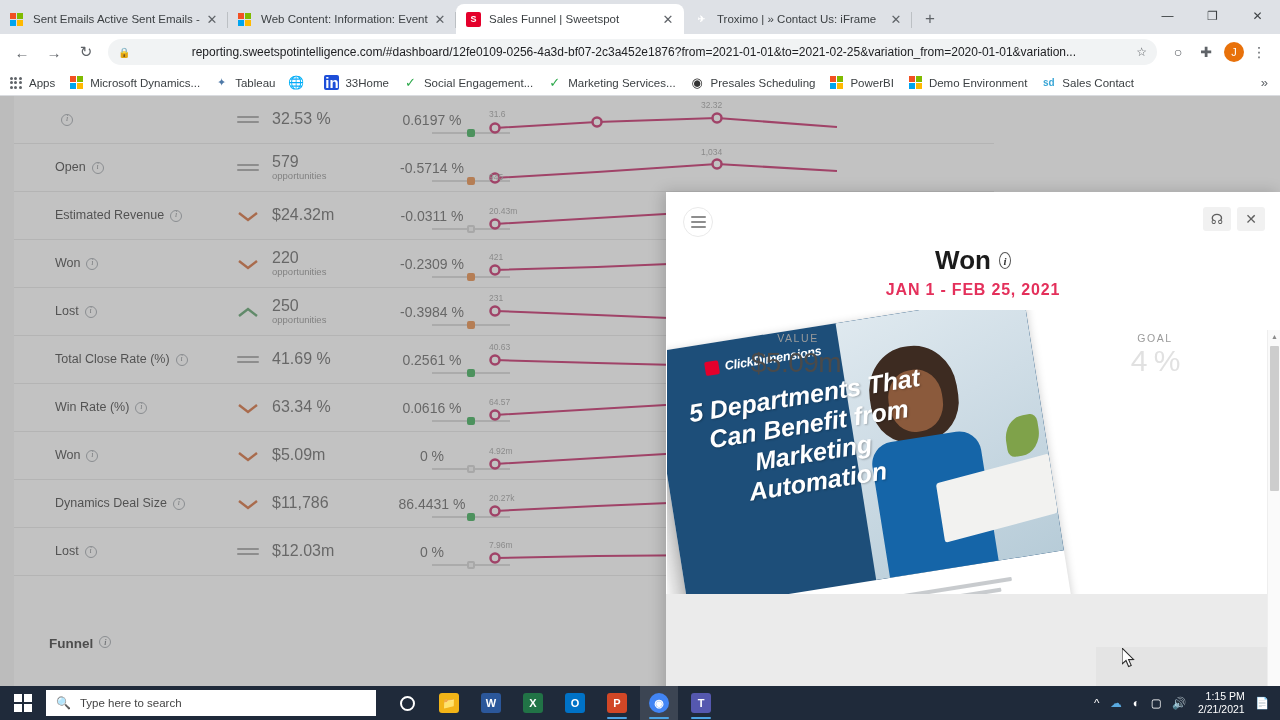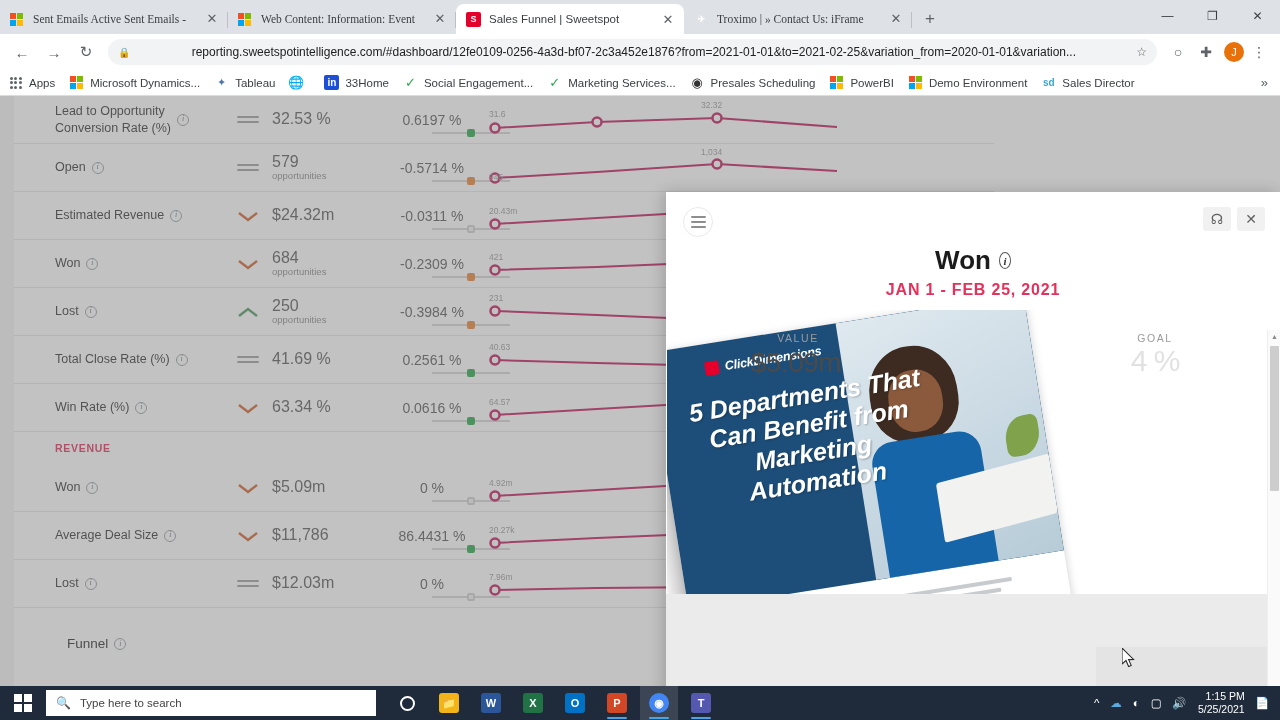--- a/index.html
+++ b/index.html
@@ -20,21 +20,21 @@
   }
   .tab {
     position: relative;
     height: 30px; width: 228px;
     display: flex; align-items: center;
     padding: 0 8px 0 10px;
     font-size: 11.5px; color: #3c4043;
     border-radius: 8px 8px 0 0;
     flex: 0 0 auto;
   }
-  .tab.inactive { background: #dee1e6; font-family: Liberation Serif, serif; }
+  .tab.inactive { background: #dee1e6; }
   .tab.inactive:after {
     content: ""; position: absolute; right: 0; top: 8px;
     width: 1px; height: 16px; background: #bcc0c4;
   }
   .tab.active { background: #fff; }
   .tab .favicon {
     width: 15px; height: 15px; flex: 0 0 15px; margin-right: 8px;
     border-radius: 2px;
     display: flex; align-items: center; justify-content: center;
     font-size: 9px; font-weight: bold; color: #fff;
@@ -185,23 +185,23 @@
     position:absolute; font-size:8.5px; color:#9a9a9a; white-space:nowrap;
   }
 
   .kpi-section {
     height:32px; display:flex; align-items:center;
     padding-left:41px;
     font-size:10.5px; font-weight:bold; letter-spacing:0.7px;
     color:#e4305b;
   }
   .funnel-head {
-    position:absolute; left:67px; top:540px;
-    font-size:13.5px; font-weight:normal; color:#2b2b2b;
-    display:flex; align-items:center;
+    position:absolute; left:49px; top:540px;
+    font-size:13.5px; font-weight:bold; color:#2b2b2b;
+    display:flex; 
   }
   .lead-head {
     position:absolute; left:672px; top:540px;
     font-size:13.5px; font-weight:bold; color:#2b2b2b;
     display:flex; align-items:center;
   }
 
   .bottom-strip {
     position:absolute; left:14px; top:576px; width:780px; height:14px; background:#fff;
   }
@@ -473,21 +473,21 @@
     </div>
     <div class="bm">
       <span class="bmico" style="color:#4e79a7">✦</span>
       <span>Tableau</span>
     </div>
     <div class="bm">
       <span class="bmico" style="color:#1b7f5f;font-size:13px">🌐</span>
       <span></span>
     </div>
     <div class="bm">
-      <span class="bmico" style="background:#1d4ed8;color:#fff;border-radius:2px;font-size:10px;font-weight:bold">in</span>
+      <span class="bmico" style="background:#1d4ed8;color:#fff;border-radius:2px;font-size:15px;font-weight:bold">in</span>
       <span>33Home</span>
     </div>
     <div class="bm">
       <span class="bmico" style="color:#2ba84a;font-size:13px">✓</span>
       <span>Social Engagement...</span>
     </div>
     <div class="bm">
       <span class="bmico" style="color:#2ba84a;font-size:13px">✓</span>
       <span>Marketing Services...</span>
     </div>
@@ -508,34 +508,33 @@
       <span class="bmico fav-ms" style="position:relative">
           <i style="position:absolute;width:6px;height:6px;background:#f25022;left:1px;top:1px"></i>
           <i style="position:absolute;width:6px;height:6px;background:#7fba00;left:8px;top:1px"></i>
           <i style="position:absolute;width:6px;height:6px;background:#00a4ef;left:1px;top:8px"></i>
           <i style="position:absolute;width:6px;height:6px;background:#ffb900;left:8px;top:8px"></i>
         </span>
       <span>Demo Environment</span>
     </div>
     <div class="bm">
       <span class="bmico" style="color:#3aa6d6;font-size:10px;font-weight:bold">sd</span>
-      <span>Sales Director</span>
+      <span>Sales Contact</span>
     </div>
     <div class="chevbm">»</div>
   </div>
 
   <div class="page">
     <div class="dashboard">
       <div class="leftrail"></div>
 
       <div class="kpi-table">
 
         <div class="kpi-row">
           <div class="kpi-label">
-            <span class="lbl-text">Lead to Opportunity<br>Conversion Rate (%)</span>
             <span class="info-i">i</span>
           </div>
           <div class="kpi-trend">
             <span class="flatline">
                 <span></span>
                 <span></span>
               </span>
           </div>
           <div class="kpi-value">
             <span>32.53 %</span>
@@ -622,21 +621,21 @@
             <span class="info-i">i</span>
           </div>
           <div class="kpi-trend">
             <span class="chev">
                 <svg width="22" height="12">
                   <polyline points="2,3 11,10 20,3" fill="none" stroke="#d2622a" stroke-width="2.4"></polyline>
                 </svg>
               </span>
           </div>
           <div class="kpi-value">
-            <span>684</span>
+            <span>220</span>
             <span class="unit">opportunities</span>
           </div>
           <div class="kpi-delta">
             <span class="dval">-0.2309 %</span>
             <span class="dbar"><span class="track"></span><span class="knob neg" style="left:35px"></span></span>
           </div>
           <div class="kpi-spark">
             <svg width="460" height="48" viewBox="0 0 460 48">
                 <polyline points="8,30 110,27 230,22 350,28" fill="none" stroke="#c2185b" stroke-width="2"></polyline>
                 <circle cx="8" cy="30" r="4.5" fill="#fff" stroke="#c2185b" stroke-width="2.5"></circle>
@@ -730,21 +729,20 @@
             <svg width="460" height="48" viewBox="0 0 460 48">
                 <polyline points="8,31 110,25 230,18 350,26" fill="none" stroke="#c2185b" stroke-width="2"></polyline>
                 <circle cx="8" cy="31" r="4.5" fill="#fff" stroke="#c2185b" stroke-width="2.5"></circle>
                 <circle cx="230" cy="18" r="4.5" fill="#fff" stroke="#c2185b" stroke-width="2.5"></circle>
               </svg>
             <span class="spark-lbl" style="left:2px;top:13px">64.57</span>
             <span class="spark-lbl" style="left:218px;top:1px">73.58</span>
           </div>
         </div>
 
-        <div class="kpi-section">REVENUE</div>
 
         <div class="kpi-row">
           <div class="kpi-label">
             <span class="lbl-text">Won</span>
             <span class="info-i">i</span>
           </div>
           <div class="kpi-trend">
             <span class="chev">
                 <svg width="22" height="12">
                   <polyline points="2,3 11,10 20,3" fill="none" stroke="#d2622a" stroke-width="2.4"></polyline>
@@ -764,21 +762,21 @@
                 <circle cx="8" cy="32" r="4.5" fill="#fff" stroke="#c2185b" stroke-width="2.5"></circle>
                 <circle cx="230" cy="19" r="4.5" fill="#fff" stroke="#c2185b" stroke-width="2.5"></circle>
               </svg>
             <span class="spark-lbl" style="left:2px;top:14px">4.92m</span>
             <span class="spark-lbl" style="left:216px;top:2px">7.65m</span>
           </div>
         </div>
 
         <div class="kpi-row">
           <div class="kpi-label">
-            <span class="lbl-text">Average Deal Size</span>
+            <span class="lbl-text">Dynamics Deal Size</span>
             <span class="info-i">i</span>
           </div>
           <div class="kpi-trend">
             <span class="chev">
                 <svg width="22" height="12">
                   <polyline points="2,3 11,10 20,3" fill="none" stroke="#d2622a" stroke-width="2.4"></polyline>
                 </svg>
               </span>
           </div>
           <div class="kpi-value">
@@ -964,19 +962,19 @@
         </div>
     </div>
     <div class="tray">
       <span class="tico">^</span>
       <span class="tico" style="color:#5aaae0">☁</span>
       <span class="tico">◐</span>
       <span class="tico">▢</span>
       <span class="tico">🔊</span>
       <span class="clock">
         <span>1:15 PM</span><br>
-        <span>5/25/2021</span>
+        <span>2/21/2021</span>
       </span>
       <span class="tico">📄</span>
     </div>
   </div>
 
 </div>
 
 </body></html>

